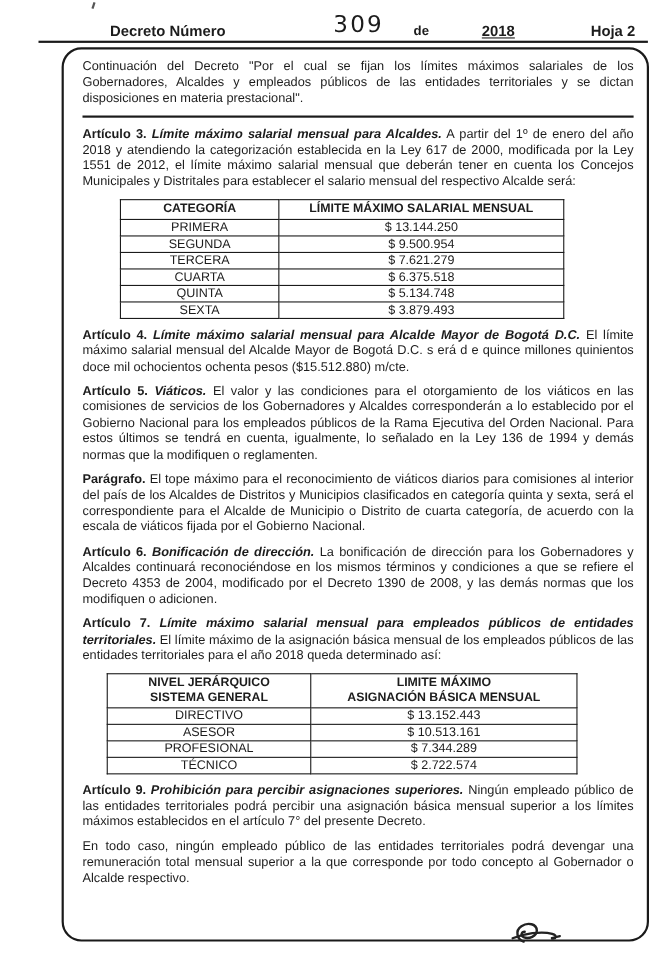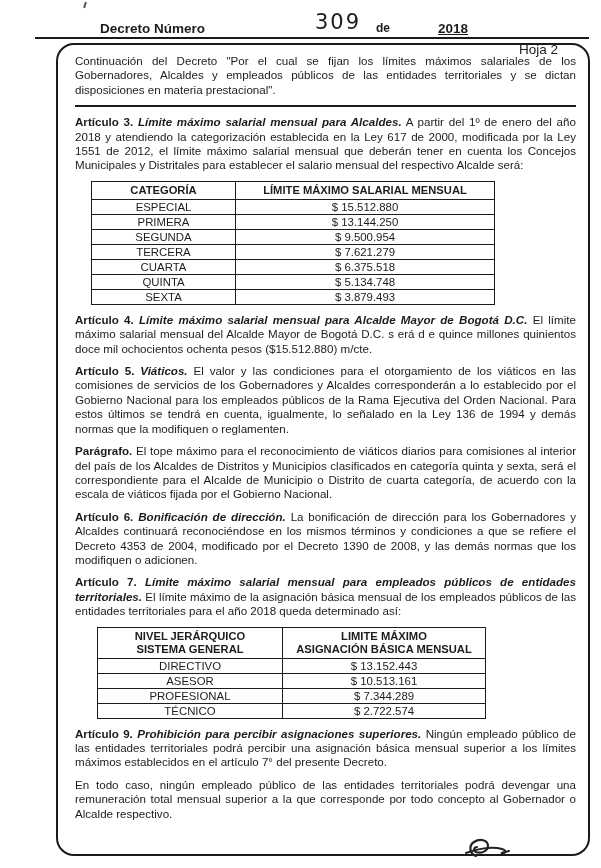--- a/index.html
+++ b/index.html
@@ -18,24 +18,24 @@
     position: absolute; left: 84px; top: 2px;
     width: 2px; height: 6px; background: #555;
     transform: rotate(18deg);
   }
 
   
   .hdr { position: absolute; left: 0; top: 0; width: 100%; height: 40px; }
   .hdr span { position: absolute; white-space: nowrap; }
   .hdr-label  { left: 100px; top: 21px; font-size: 13.5px; font-weight: bold; }
   .hdr-number { left: 303px; top: 10px; font-size: 21px; letter-spacing: 2px;
-                font-family: "DejaVu Sans", sans-serif; margin-left: 12px; }
+                font-family: "DejaVu Sans", sans-serif; }
   .hdr-de     { left: 376px; top: 21px; font-size: 12px; font-weight: bold; }
   .hdr-year   { left: 438px; top: 21px; font-size: 13.5px; font-weight: bold; text-decoration: underline; }
-  .hdr-page   { left: 519px; top: 21px; font-size: 13.5px; font-weight: normal; margin-top: 21px; }
+  .hdr-page   { left: 537px; top: 21px; font-size: 13.5px; font-weight: bold; }
   .hdr-line {
     position: absolute; left: 35px; top: 37px;
     width: 554px; height: 2px; background: #1a1a1a;
   }
 
   
   .box {
     position: absolute; left: 56px; top: 43px;
     width: 534px; height: 813px;
     border: 2px solid #1a1a1a;
@@ -70,23 +70,23 @@
     overflow: hidden;
   }
   .doc-table th {
     font-size: 11.2px; line-height: 13px;
     font-weight: bold; padding: 2px 2px;
   }
   .doc-table td {
     font-size: 11.4px; line-height: 12px;
     padding: 1px 2px;
   }
-  table.table1 { width: 404px; margin-left: 16px; }
+  table.table1 { width: 404px; margin-left: 34px; }
   table.table1 col.c1 { width: 144px; }
-  table.table2 { width: 389px; margin-left: 22px; }
+  table.table2 { width: 428px; margin-left: 22px; }
   table.table2 col.c1 { width: 185px; }
 
   
   .signature {
     position: absolute; left: 462px; top: 834px;
     width: 52px; height: 30px;
   }
 </style>
 </head>
 <body>
@@ -114,24 +114,20 @@
             <col class="c1">
             <col>
           </colgroup>
           <thead>
             <tr>
               <th><span>CATEGORÍA</span></th>
               <th><span>LÍMITE MÁXIMO SALARIAL MENSUAL</span></th>
             </tr>
           </thead>
           <tbody>
-            <tr>
-              <td>ESPECIAL</td>
-              <td>$ 15.512.880</td>
-            </tr>
             <tr>
               <td>PRIMERA</td>
               <td>$ 13.144.250</td>
             </tr>
             <tr>
               <td>SEGUNDA</td>
               <td>$ 9.500.954</td>
             </tr>
             <tr>
               <td>TERCERA</td>

